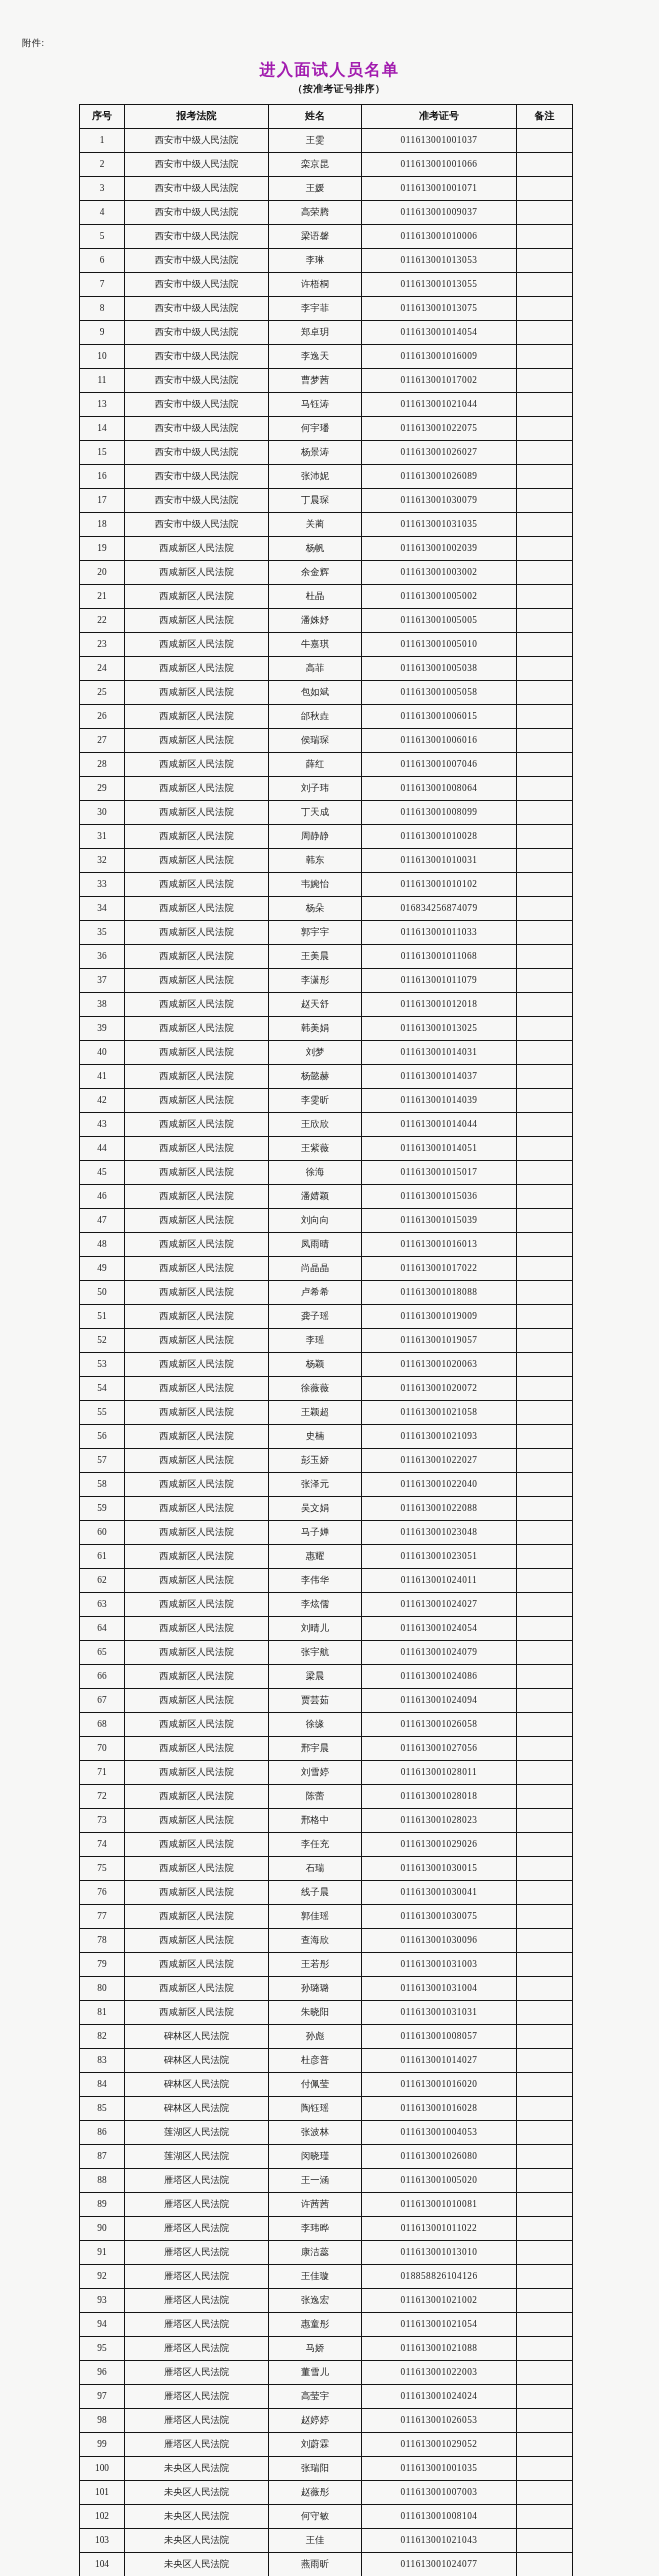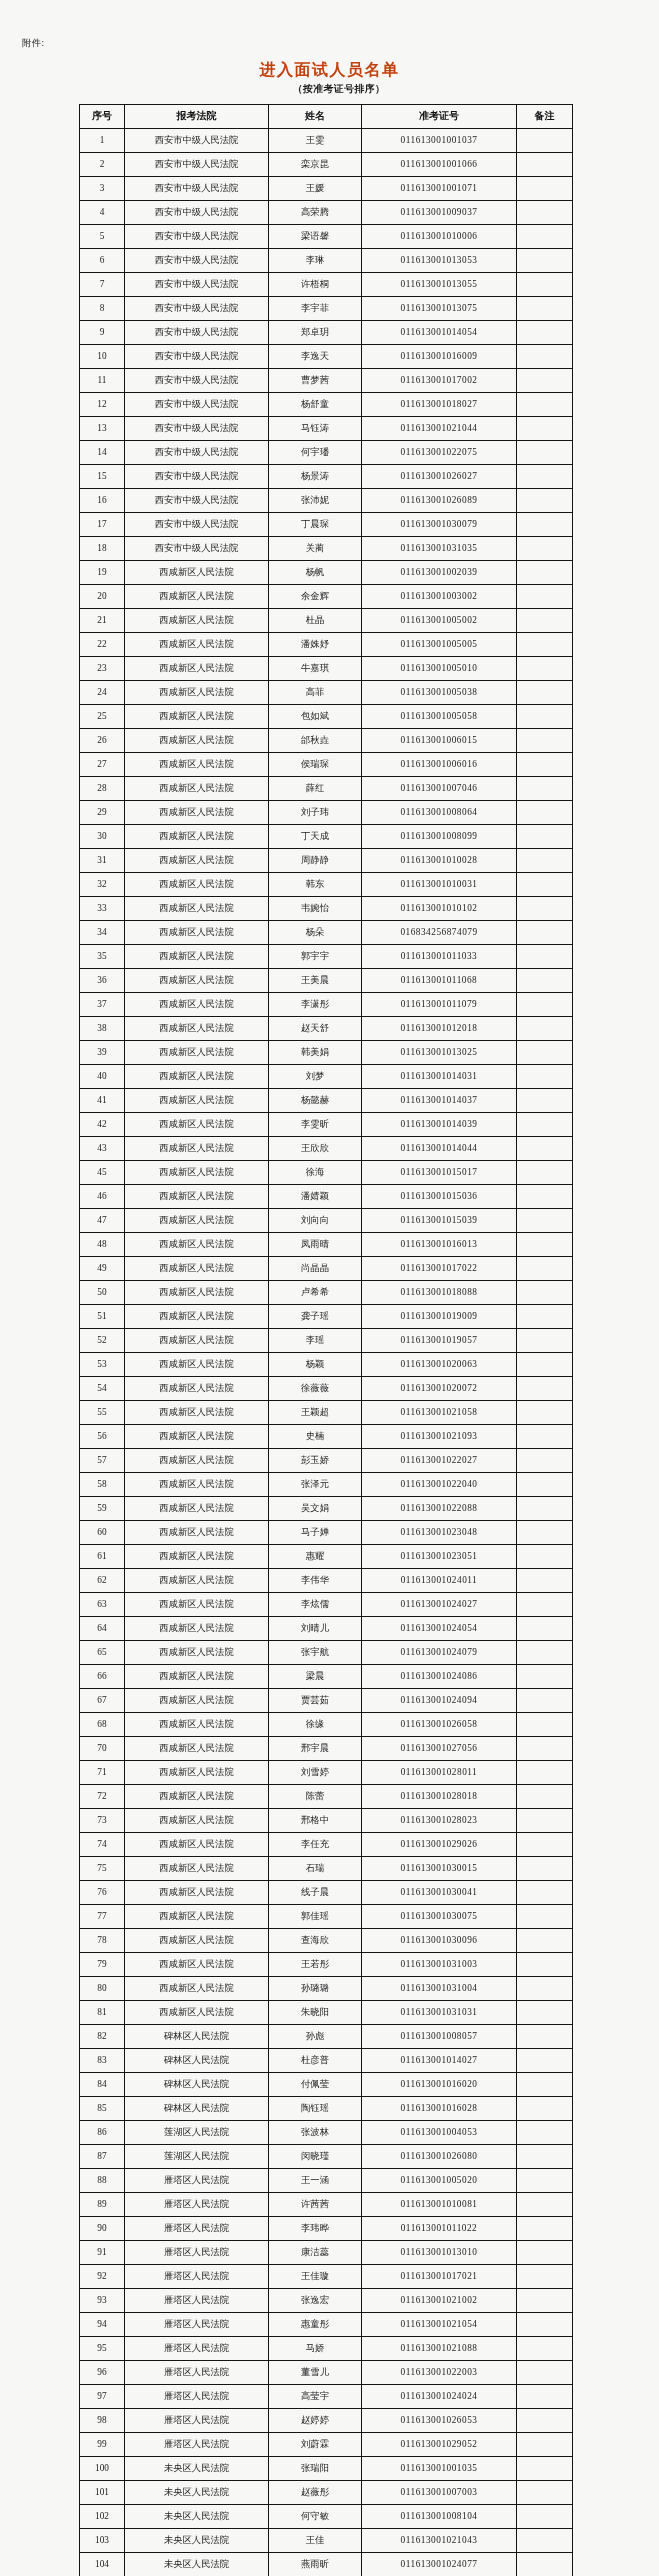--- a/index.html
+++ b/index.html
@@ -23,21 +23,21 @@
     letter-spacing:0.5px;
     font-family:"Liberation Serif","DejaVu Serif",serif;
   }
   .title{
     margin-top:10.3px;
     text-align:center;
     font-size:16px;
     font-weight:700;
     letter-spacing:1.5px;
     font-family:"Liberation Sans","DejaVu Sans",sans-serif;
-    color:#c2410c;
+    color:#a21caf;
   }
   .subtitle{
     margin-top:2.1px;
     text-align:center;
     font-size:9.8px;
     font-weight:700;
     letter-spacing:0.5px;
     font-family:"Liberation Sans","DejaVu Sans",sans-serif;
     color:#1a1a1a;
     padding-left:19px;
@@ -182,27 +182,20 @@
           <td class="cell-remark"></td>
         </tr>
         <tr>
           <td class="cell-serial">11</td>
           <td class="cell-court">西安市中级人民法院</td>
           <td class="cell-name">曹梦茜</td>
           <td class="cell-ticket">011613001017002</td>
           <td class="cell-remark"></td>
         </tr>
         <tr>
-          <td class="cell-serial">12</td>
-          <td class="cell-court">西安市中级人民法院</td>
-          <td class="cell-name">杨舒童</td>
-          <td class="cell-ticket">011613001018027</td>
-          <td class="cell-remark"></td>
-        </tr>
-        <tr>
           <td class="cell-serial">13</td>
           <td class="cell-court">西安市中级人民法院</td>
           <td class="cell-name">马钰涛</td>
           <td class="cell-ticket">011613001021044</td>
           <td class="cell-remark"></td>
         </tr>
         <tr>
           <td class="cell-serial">14</td>
           <td class="cell-court">西安市中级人民法院</td>
           <td class="cell-name">何宇璠</td>
@@ -403,20 +396,27 @@
           <td class="cell-court">西咸新区人民法院</td>
           <td class="cell-name">李雯昕</td>
           <td class="cell-ticket">011613001014039</td>
           <td class="cell-remark"></td>
         </tr>
         <tr>
           <td class="cell-serial">43</td>
           <td class="cell-court">西咸新区人民法院</td>
           <td class="cell-name">王欣欣</td>
           <td class="cell-ticket">011613001014044</td>
+          <td class="cell-remark"></td>
+        </tr>
+        <tr>
+          <td class="cell-serial">44</td>
+          <td class="cell-court">西咸新区人民法院</td>
+          <td class="cell-name">王紫薇</td>
+          <td class="cell-ticket">011613001014051</td>
           <td class="cell-remark"></td>
         </tr>
         <tr>
           <td class="cell-serial">45</td>
           <td class="cell-court">西咸新区人民法院</td>
           <td class="cell-name">徐海</td>
           <td class="cell-ticket">011613001015017</td>
           <td class="cell-remark"></td>
         </tr>
         <tr>
@@ -731,21 +731,21 @@
           <td class="cell-serial">91</td>
           <td class="cell-court">雁塔区人民法院</td>
           <td class="cell-name">康洁蕊</td>
           <td class="cell-ticket">011613001013010</td>
           <td class="cell-remark"></td>
         </tr>
         <tr>
           <td class="cell-serial">92</td>
           <td class="cell-court">雁塔区人民法院</td>
           <td class="cell-name">王佳璇</td>
-          <td class="cell-ticket">011613001017021</td>
+          <td class="cell-ticket">018858826104126</td>
           <td class="cell-remark"></td>
         </tr>
         <tr>
           <td class="cell-serial">93</td>
           <td class="cell-court">雁塔区人民法院</td>
           <td class="cell-name">张逸宏</td>
           <td class="cell-ticket">011613001021002</td>
           <td class="cell-remark"></td>
         </tr>
         <tr>

